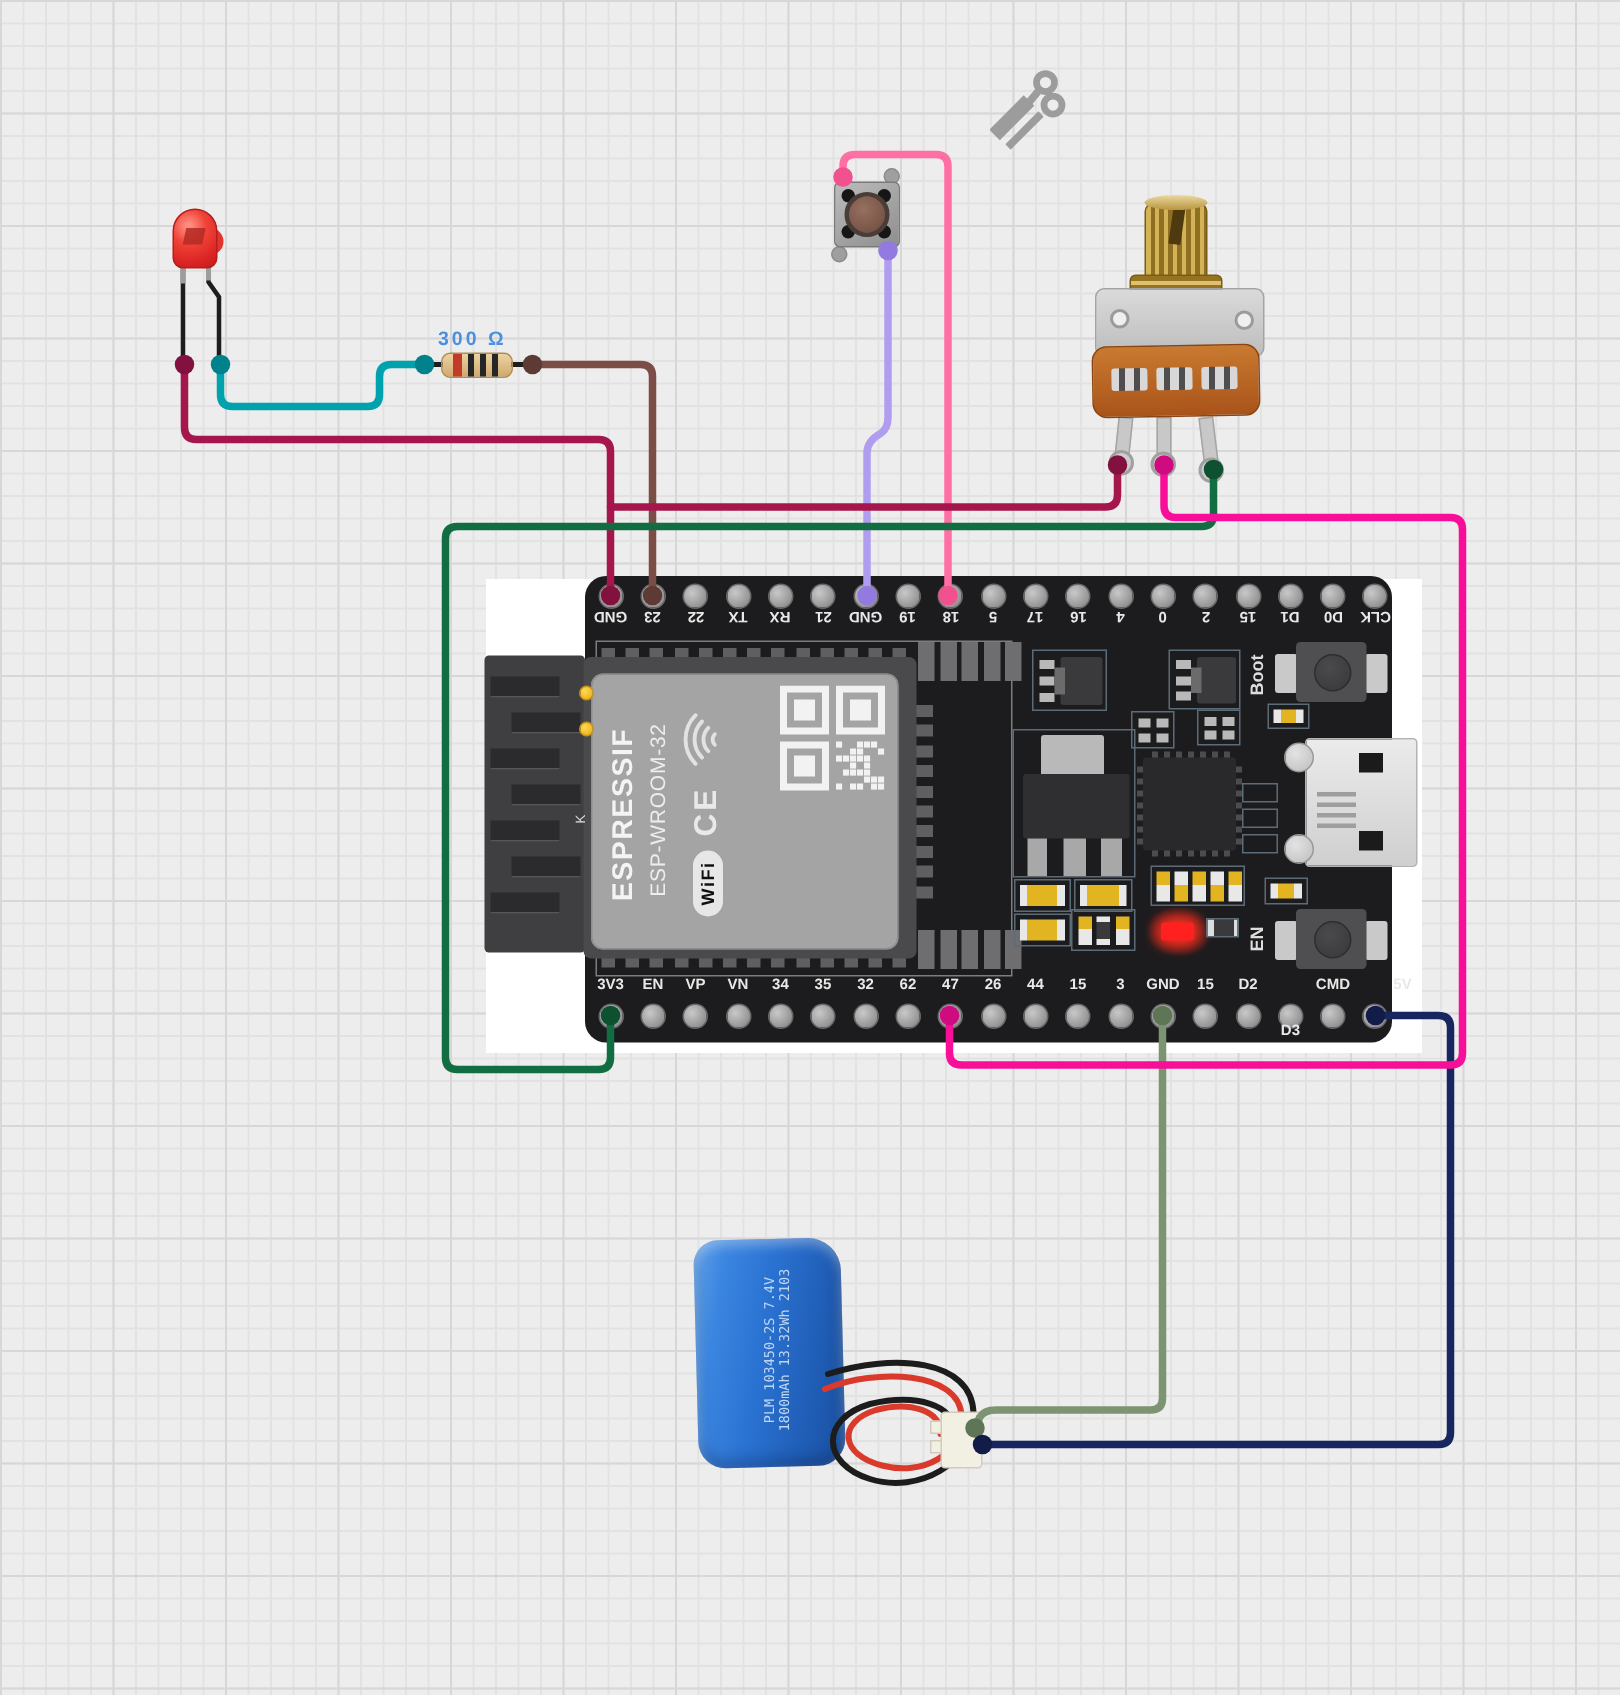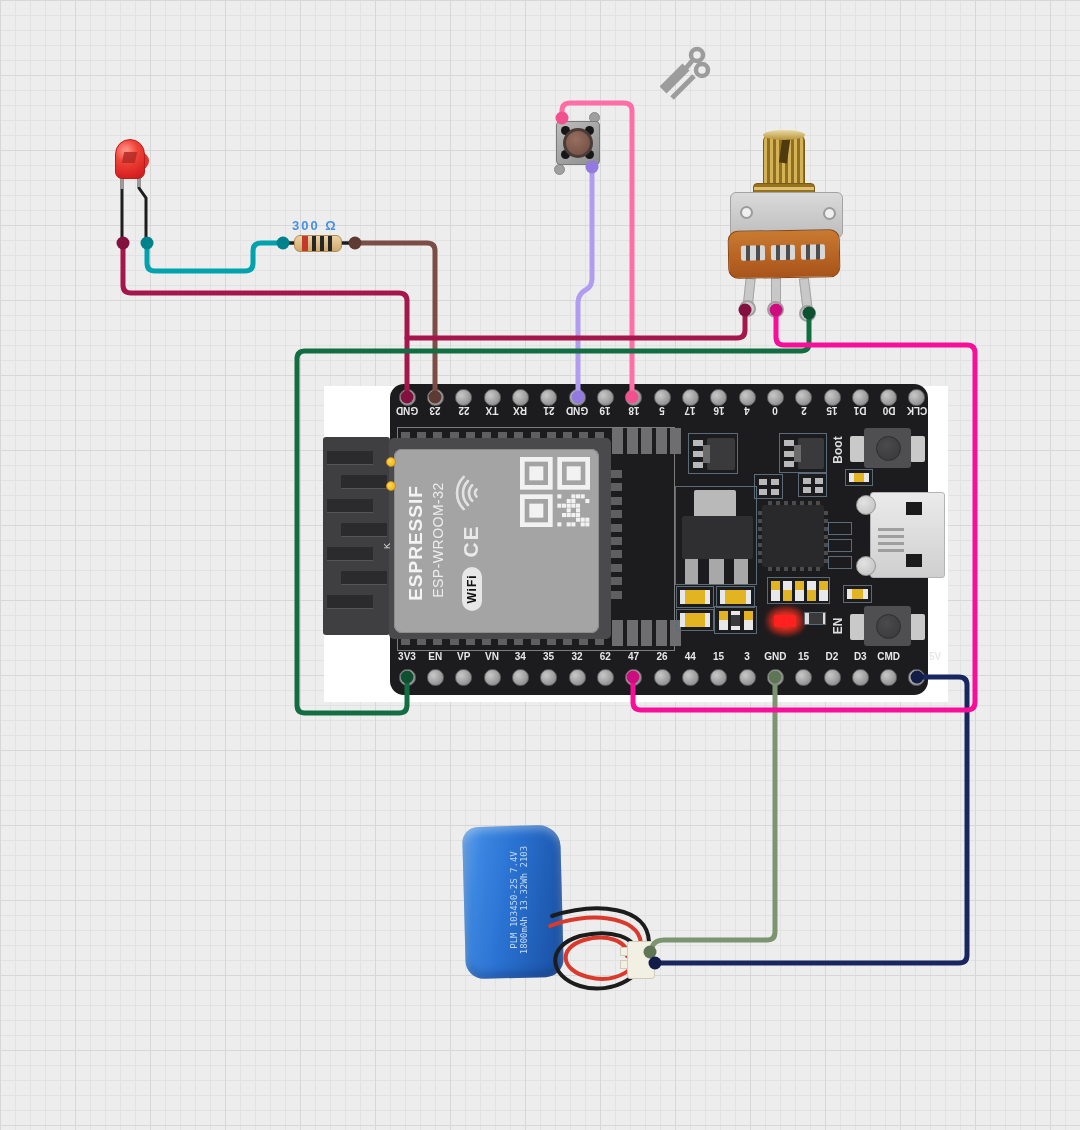--- a/index.html
+++ b/index.html
@@ -417,21 +417,21 @@
         <div class="pinlabel" style="left:704.6px;top:651px;">15</div>
         <div class="pin" style="left:738.5px;top:668.5px;"></div>
         <div class="pinlabel" style="left:733.0px;top:651px;">3</div>
         <div class="pin" style="left:766.8px;top:668.5px;"></div>
         <div class="pinlabel" style="left:761.3px;top:651px;">GND</div>
         <div class="pin" style="left:795.1px;top:668.5px;"></div>
         <div class="pinlabel" style="left:789.6px;top:651px;">15</div>
         <div class="pin" style="left:823.5px;top:668.5px;"></div>
         <div class="pinlabel" style="left:818.0px;top:651px;">D2</div>
         <div class="pin" style="left:851.8px;top:668.5px;"></div>
-        <div class="pinlabel" style="left:846.3px;top:651px;">D3</div>
+        <div class="pinlabel" style="left:846.3px;top:682px;">D3</div>
         <div class="pin" style="left:880.1px;top:668.5px;"></div>
         <div class="pinlabel" style="left:874.6px;top:651px;">CMD</div>
         <div class="pin" style="left:908.4px;top:668.5px;"></div>
         <div class="pinlabel" style="left:921px;top:651px;">5V</div>
       </div>
   </div>
 
   <svg class="abs" style="left:0;top:0;" width="1080" height="1130">
     <path d="M283,243 H355" stroke="#1d1d1d" stroke-width="3.4" fill="none"></path>
     <path d="M122,176 V243" stroke="#1d1d1d" stroke-width="3" fill="none"></path>

